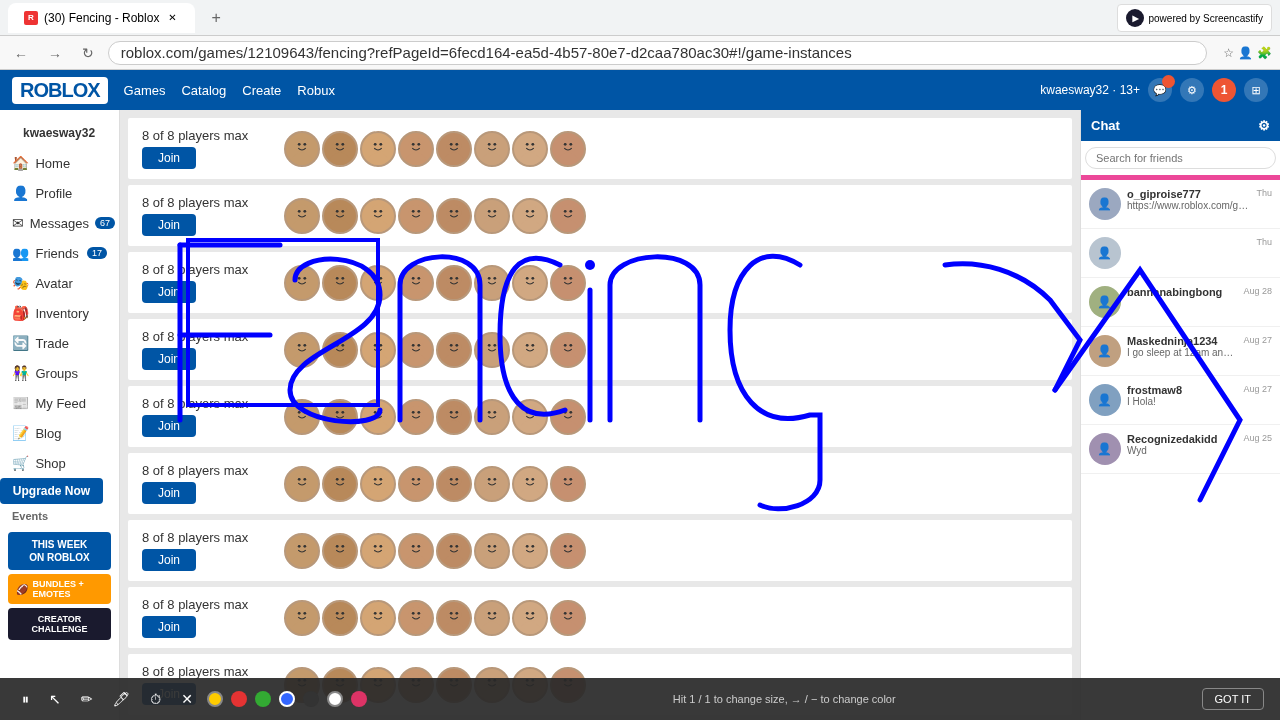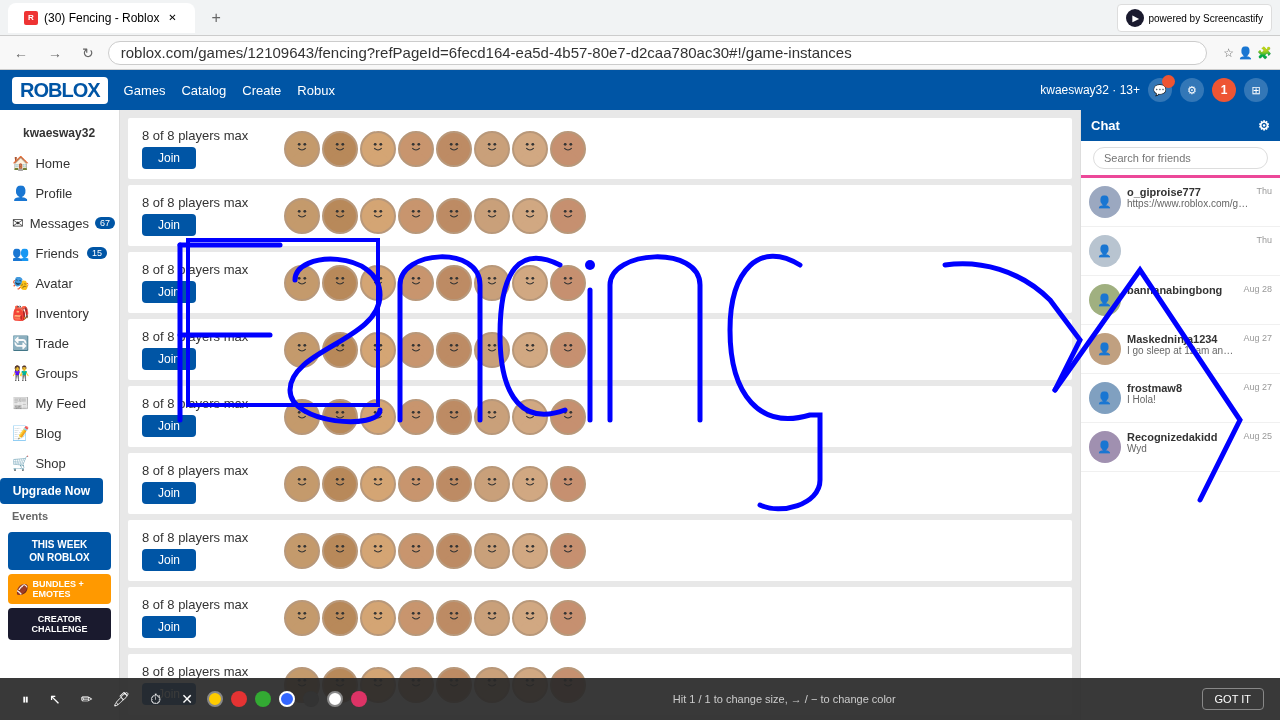--- a/index.html
+++ b/index.html
@@ -55,21 +55,21 @@
     .instance-row { background: white; margin-bottom: 6px; padding: 10px 14px; display: flex; align-items: center; gap: 12px; border-radius: 2px; }
     .instance-info { width: 130px; flex-shrink: 0; }
     .players-text { font-size: 13px; color: #333; margin-bottom: 4px; }
     .join-btn { background: #0055a5; color: white; border: none; border-radius: 4px; padding: 4px 16px; font-size: 12px; cursor: pointer; }
     .avatars { display: flex; flex-wrap: wrap; gap: 2px; }
     .avatar-icon { width: 36px; height: 36px; border-radius: 50%; background: #c8a882; border: 2px solid #b8987a; display: flex; align-items: center; justify-content: center; overflow: hidden; position: relative; }
 
     
     .chat-panel { width: 200px; background: white; border-left: 1px solid #ddd; display: flex; flex-direction: column; flex-shrink: 0; }
     .chat-header { background: #0055a5; color: white; padding: 8px 10px; font-size: 13px; font-weight: bold; display: flex; align-items: center; justify-content: space-between; }
-    .chat-search { padding: 6px 12px; border-bottom: 3px solid #ec4899; }
+    .chat-search { padding: 6px 4px; border-bottom: 5px solid #ec4899; }
     .chat-search input { width: 100%; border: 1px solid #ddd; border-radius: 12px; padding: 4px 10px; font-size: 11px; outline: none; }
     .chat-list { flex: 1; overflow-y: auto; }
     .chat-item { display: flex; gap: 6px; padding: 8px; border-bottom: 1px solid #f0f0f0; cursor: pointer; }
     .chat-avatar { width: 32px; height: 32px; border-radius: 50%; background: #b8c4d0; flex-shrink: 0; display: flex; align-items: center; justify-content: center; font-size: 12px; }
     .chat-info { flex: 1; overflow: hidden; }
     .chat-name { font-size: 11px; font-weight: bold; color: #333; }
     .chat-msg { font-size: 10px; color: #666; overflow: hidden; text-overflow: ellipsis; white-space: nowrap; }
     .chat-time { font-size: 9px; color: #999; margin-left: auto; flex-shrink: 0; }
 
     
@@ -144,21 +144,21 @@
       <span>Profile</span>
     </div>
     <div class="sidebar-item">
       <span class="sidebar-icon">✉</span>
       <span>Messages</span>
       <span class="sidebar-badge">67</span>
     </div>
     <div class="sidebar-item">
       <span class="sidebar-icon">👥</span>
       <span>Friends</span>
-      <span class="sidebar-badge">15</span>
+      <span class="sidebar-badge">17</span>
     </div>
     <div class="sidebar-item">
       <span class="sidebar-icon">🎭</span>
       <span>Avatar</span>
     </div>
     <div class="sidebar-item">
       <span class="sidebar-icon">🎒</span>
       <span>Inventory</span>
     </div>
     <div class="sidebar-item">

